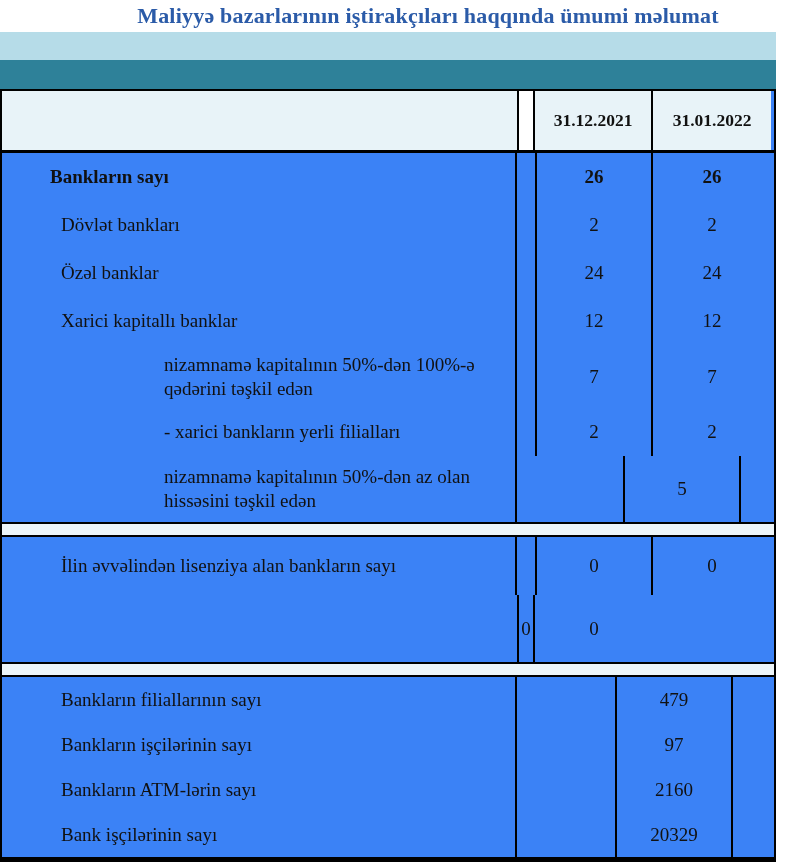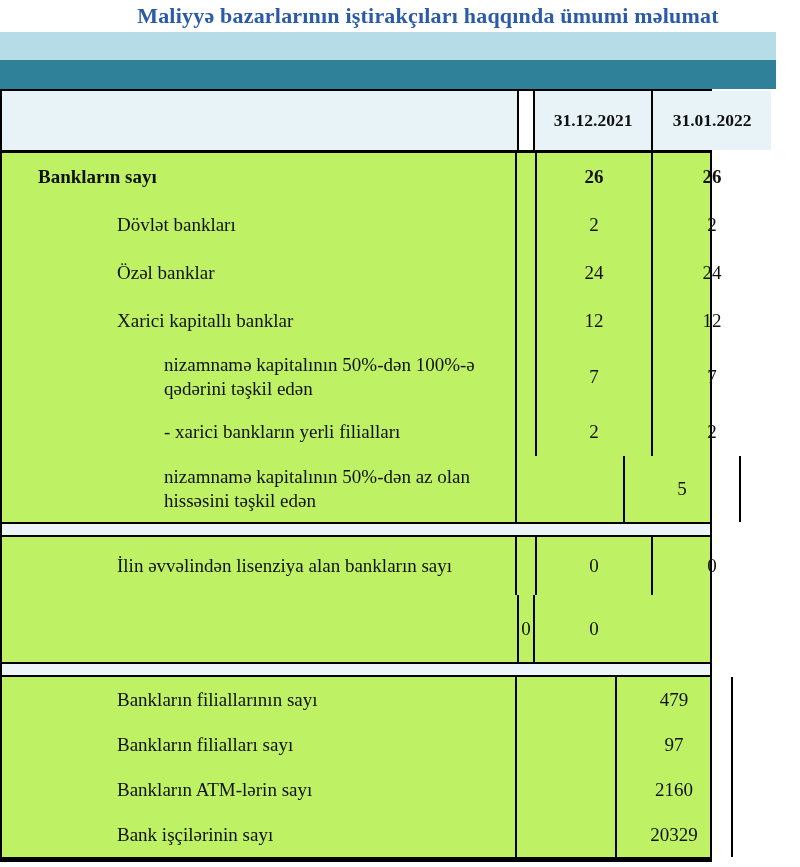--- a/index.html
+++ b/index.html
@@ -11,23 +11,23 @@
   .title {
     width:776px; height:29px; padding-top:3px;
     text-align:center; font-size:22px; font-weight:bold; color:#2b5ba8;
     letter-spacing:0.2px;
     margin-left:40px;
   }
   .band-light { width:776px; height:28px; background:#b6dce8; }
   .band-teal  { width:776px; height:29px; background:#2e8199; }
 
   .stats-table {
-    width:712px; box-sizing:border-box;
+    width:776px; box-sizing:border-box;
     border:2px solid #000; border-bottom:5px solid #000;
-    background:#bef264;
+    background:#3b82f6;
   }
   .grid-row {
     display:grid; grid-template-columns:515px 18px 118px 118px;
   }
   .header-row { height:59px; border-bottom:3px solid #000; }
   .header-row .hcell {
     background:#e8f3f8; display:flex; align-items:center; justify-content:center;
     font-weight:bold; font-size:17.5px;
   }
   .header-row .hgap { background:#fff; border-left:2px solid #000; border-right:2px solid #000; }
@@ -36,22 +36,22 @@
   .row { box-sizing:border-box; }
   .cell { display:flex; align-items:center; box-sizing:border-box; }
   .cell.label {
     border-right:2px solid #000; font-size:19px; line-height:1.26;
     padding-right:4px; justify-content:flex-start;
   }
   .cell.gap { }
   .cell.val { justify-content:center; font-size:19px; }
   .cell.v1 { border-left:2px solid #000; border-right:2px solid #000; }
   .row.bold .label, .row.bold .val { font-weight:bold; }
-  .indent-0 .label { padding-left:36px; }
-  .indent-1 .label { padding-left:115px; }
+  .indent-0 .label { padding-left:48px; }
+  .indent-1 .label { padding-left:59px; }
   .indent-2 .label { padding-left:162px; }
 
   .section-0 .row { height:48px; }
   .section-0 .row.twoline { height:63px; }
   .section-0 .row.twoline:last-child { height:66px;gap:44px; }
   .section-1 .row { height:58px; }
   .section-1 .row.twoline { height:67px; }
   .section-2 .row { height:45px;gap:40px; }
 
   .separator {
@@ -135,21 +135,21 @@
       </div>
       <div class="separator"></div>
       <div class="section section-2">
         <div class="grid-row row indent-1">
           <div class="cell label">Bankların filiallarının sayı</div>
           <div class="cell gap"></div>
           <div class="cell val v1">479</div>
           <div class="cell val">480</div>
         </div>
         <div class="grid-row row indent-1">
-          <div class="cell label">Bankların filialları sayı</div>
+          <div class="cell label">Bankların işçilərinin sayı</div>
           <div class="cell gap"></div>
           <div class="cell val v1">97</div>
           <div class="cell val">97</div>
         </div>
         <div class="grid-row row indent-1">
           <div class="cell label">Bankların ATM-lərin sayı</div>
           <div class="cell gap"></div>
           <div class="cell val v1">2160</div>
           <div class="cell val">2920</div>
         </div>

